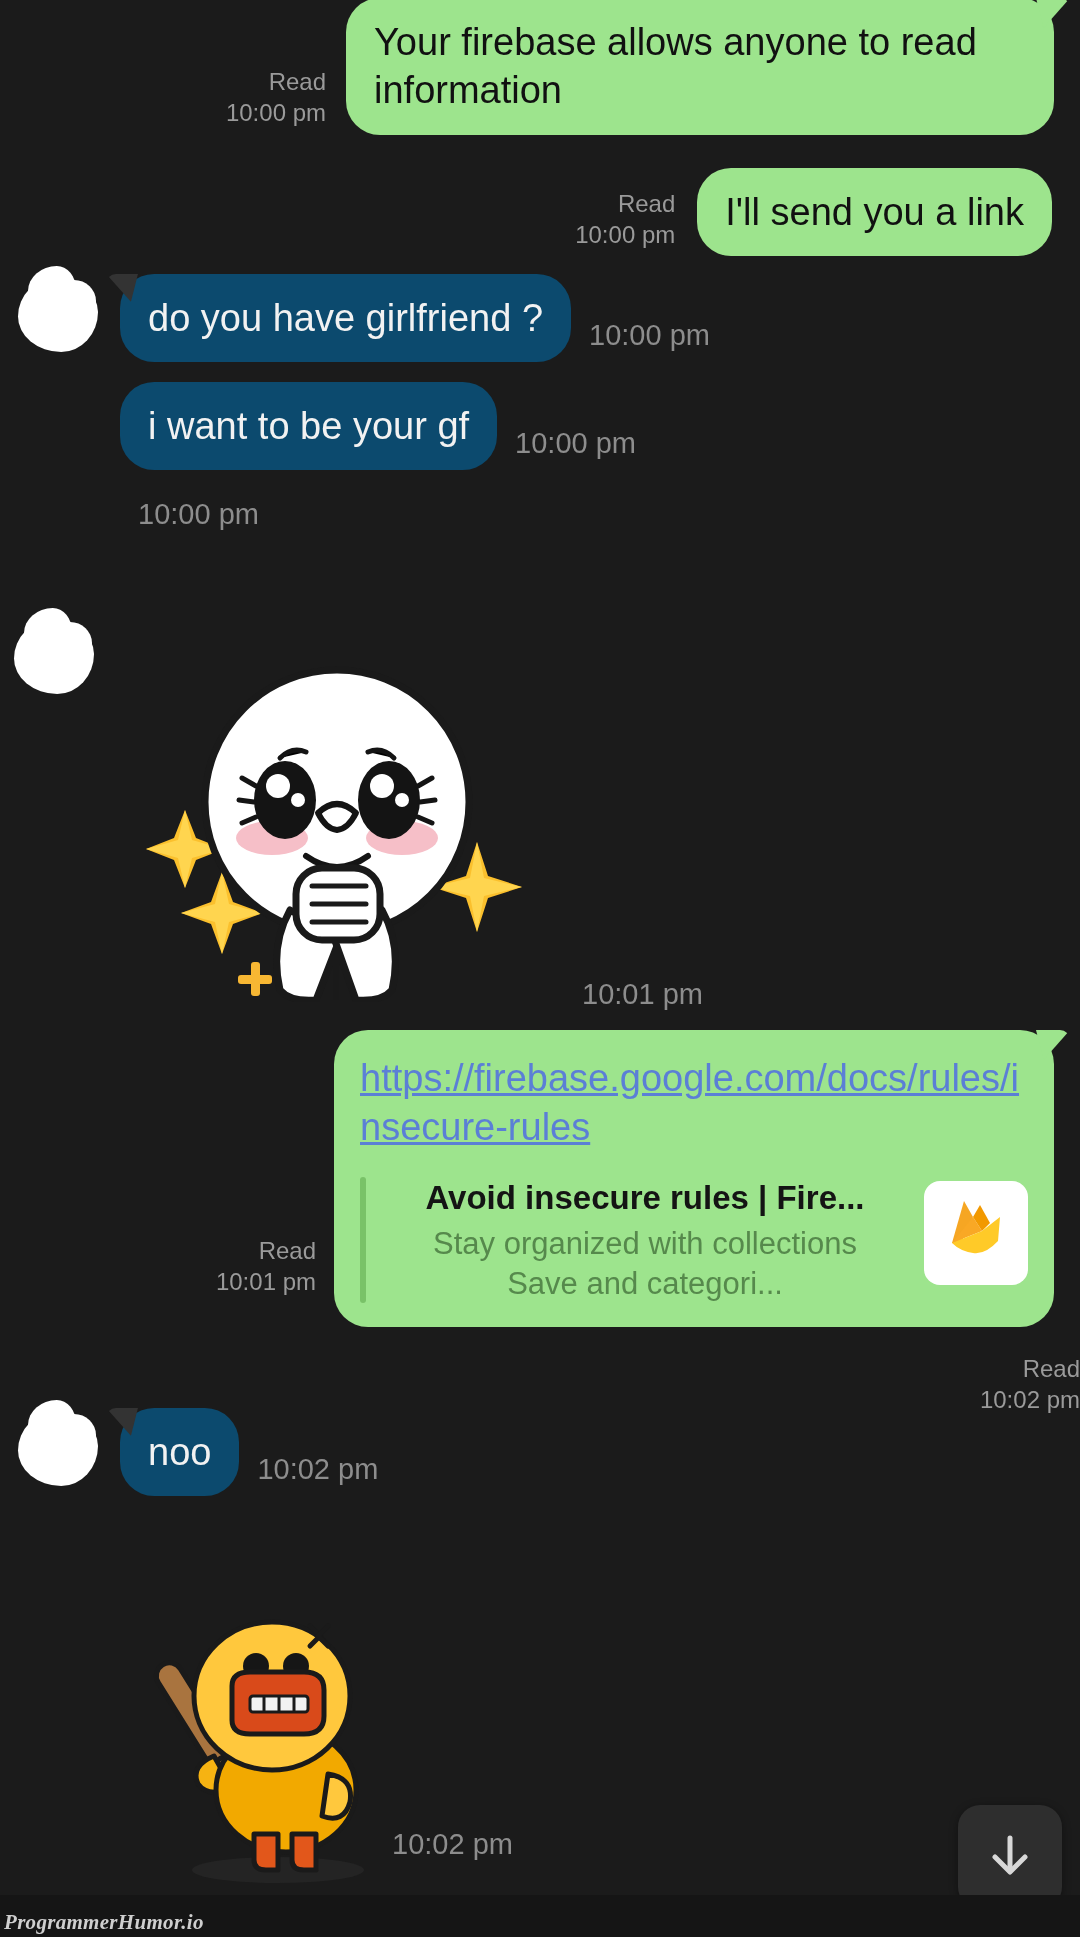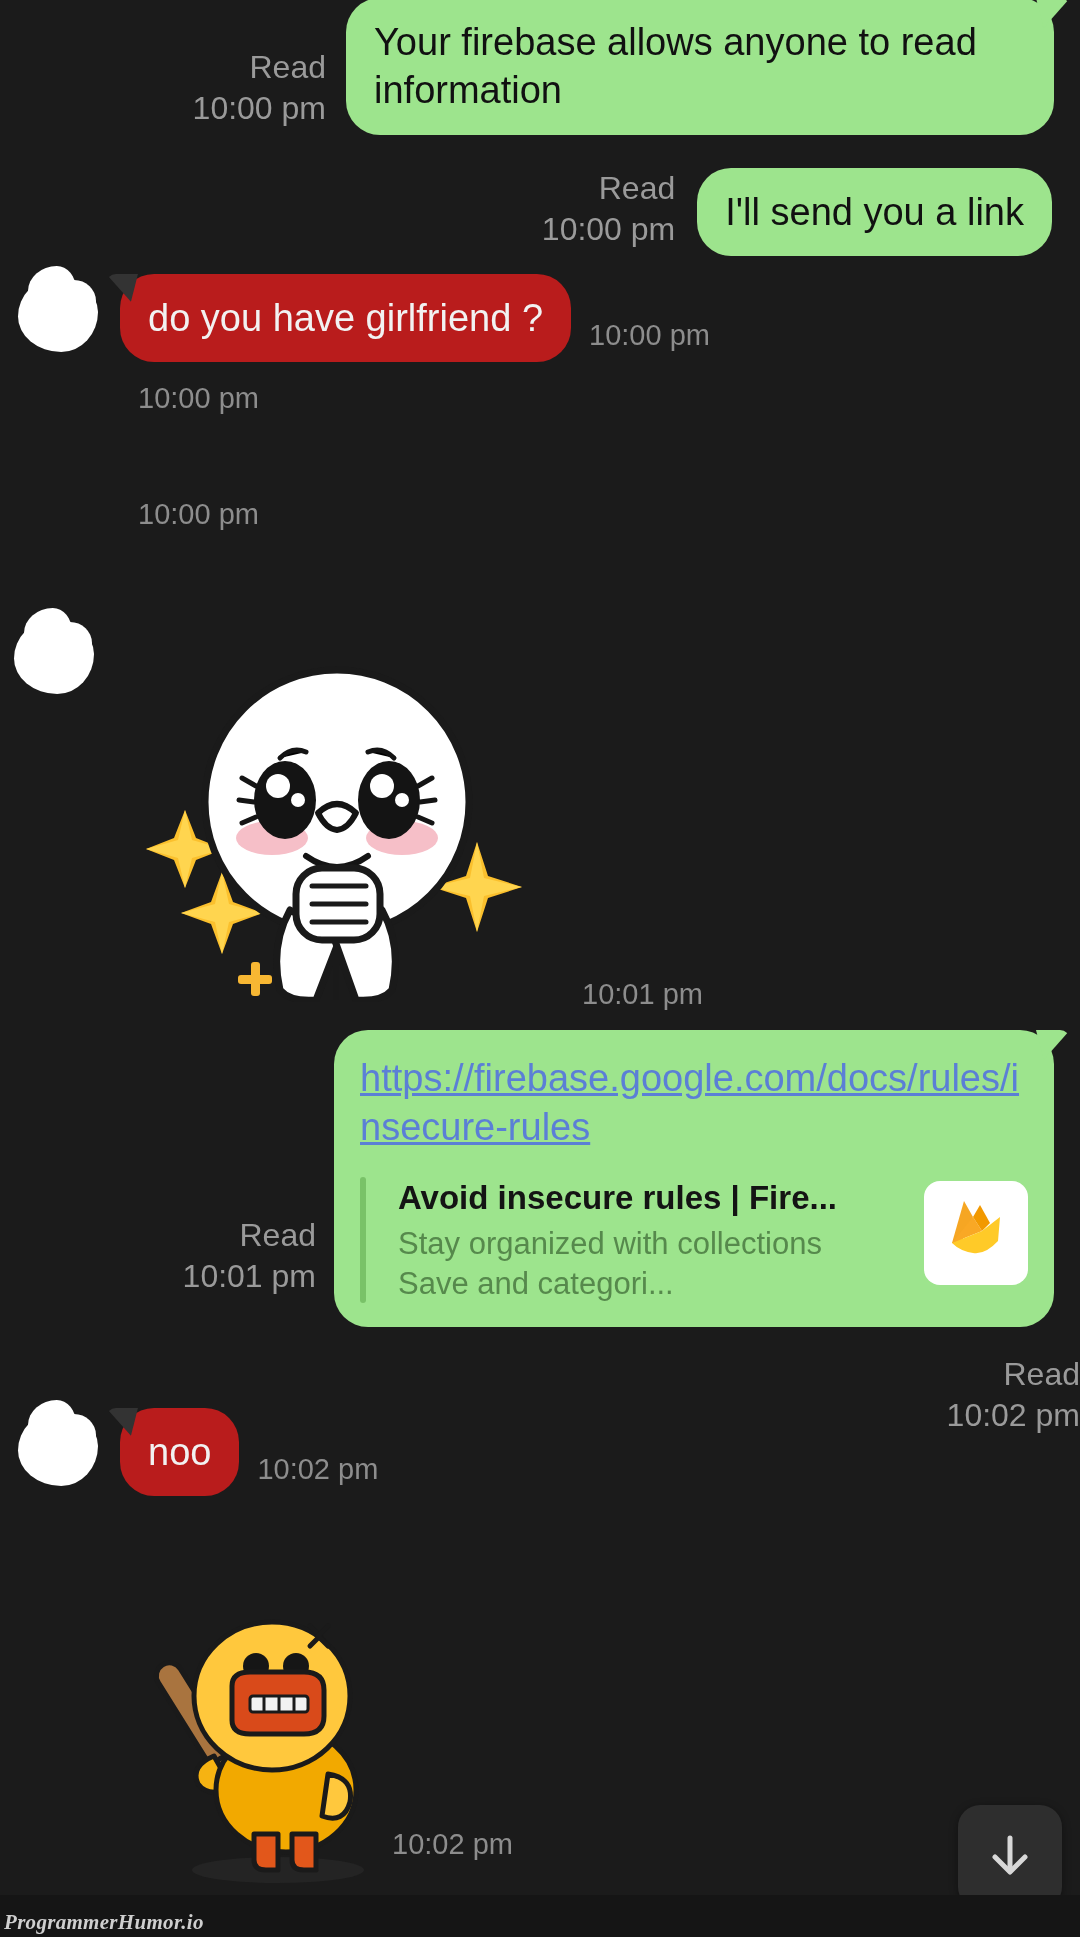--- a/index.html
+++ b/index.html
@@ -27,21 +27,21 @@
     align-items: flex-end;
   }
   .row.out { justify-content: flex-end; }
 
   
   .meta {
     display: flex;
     flex-direction: column;
     align-items: flex-end;
     color: #9a9a9a;
-    font-size: 32px;
+    font-size: 24px;
     line-height: 1.28;
     padding-bottom: 6px;
     white-space: nowrap;
   }
   .meta .read { color: #9a9a9a; }
   .meta .time { color: #9a9a9a; }
 
   .time-only {
     color: #8d8d8d;
     font-size: 29px;
@@ -57,21 +57,21 @@
     font-size: 38px;
     line-height: 1.27;
     max-width: 720px;
     word-wrap: break-word;
   }
   .bubble.green {
     background: #9de48d;
     color: #111111;
   }
   .bubble.gray {
-    background: #b91c1c;
+    background: #0c4a6e;
     color: #f2f2f2;
   }
 
   
   .bubble.green.tail::after {
     content: "";
     position: absolute;
     right: -16px;
     top: 0px;
     width: 34px;
@@ -140,20 +140,21 @@
     font-size: 38px;
     line-height: 1.3;
     display: block;
     word-break: break-all;
   }
   .preview {
     display: flex;
     align-items: flex-start;
     margin-top: 24px;
     gap: 32px;
+    text-align: center;
   }
   .preview .accent {
     width: 6px;
     align-self: stretch;
     background: #79c268;
     border-radius: 3px;
     flex: 0 0 6px;
   }
   .preview .ptext { flex: 1 1 auto; min-width: 0; }
   .preview .ptitle {
@@ -251,20 +252,23 @@
       <div class="b2"></div>
       <div class="b4"></div>
     </div>
     <div class="bubble gray tail">
       <span>do you have girlfriend  ?</span>
     </div>
     <div class="time-only" style="margin-left:18px;">10:00 pm</div>
   </div>
 
   <div class="row" style="left:120px; top:382px;">
+    <div class="bubble gray">
+      <span>i want to be your gf</span>
+    </div>
     <div class="time-only" style="margin-left:18px;">10:00 pm</div>
   </div>
 
   <div class="row" style="left:120px; top:498px;">
     <div class="time-only" style="margin-left:18px;">10:00 pm</div>
   </div>
 
   <div class="avatar-blob" style="position:absolute; left:10px; top:608px;">
     <div class="b1"></div>
     <div class="b3"></div>

